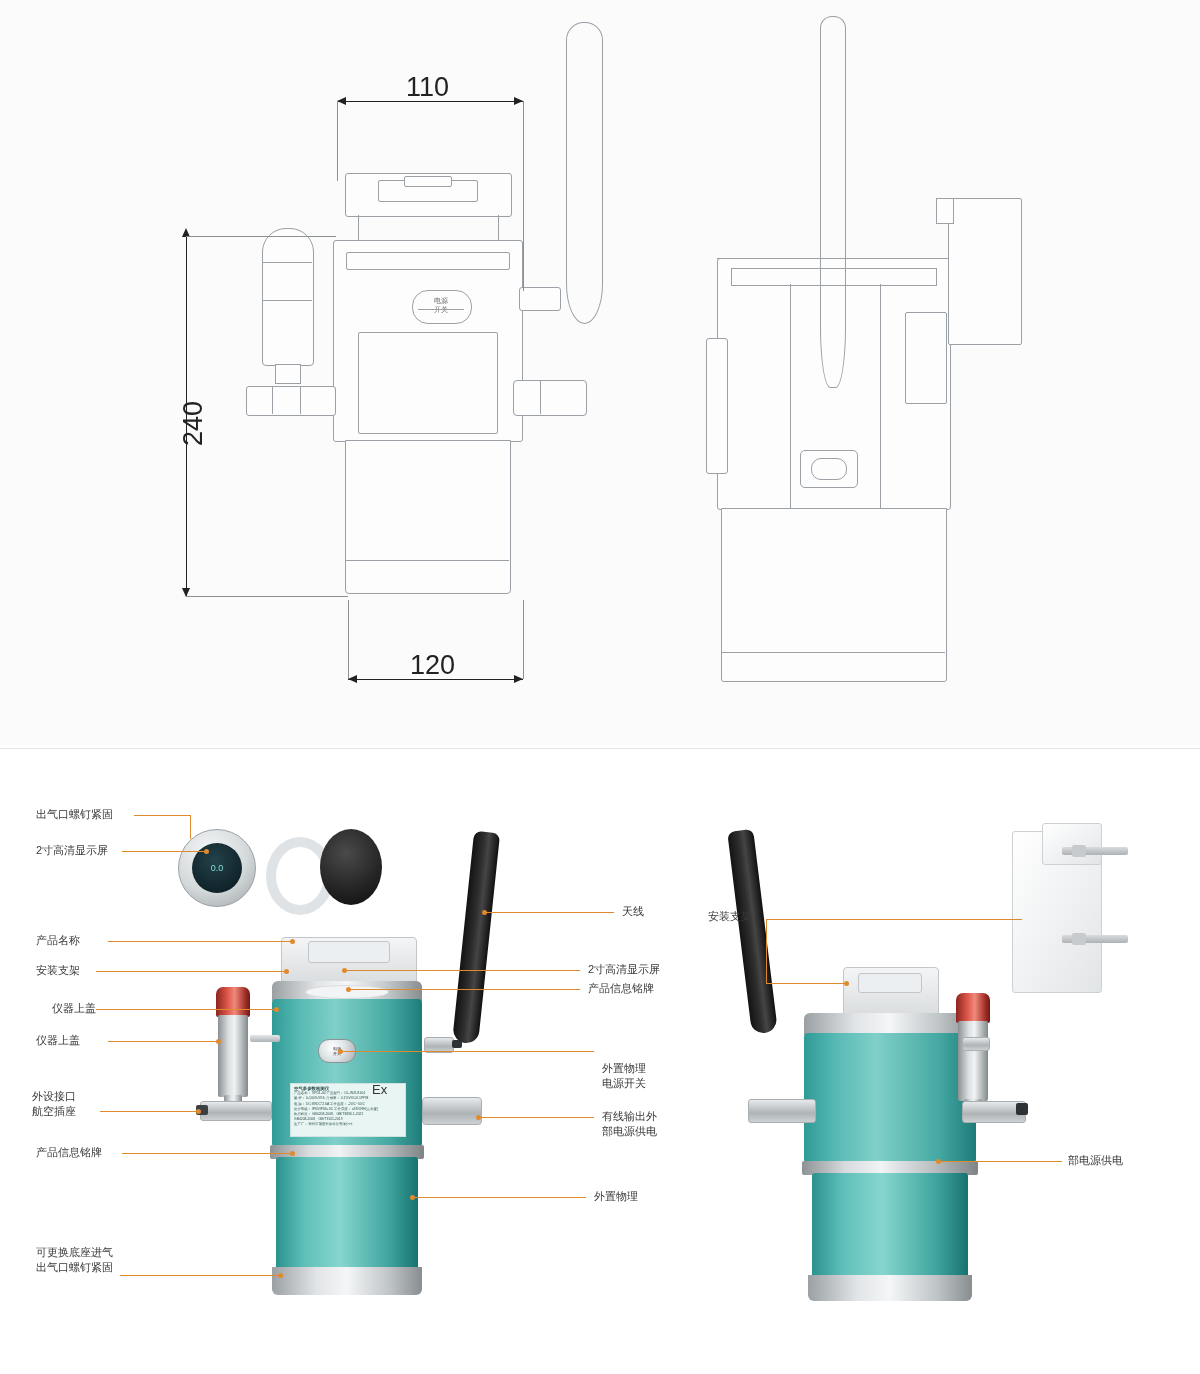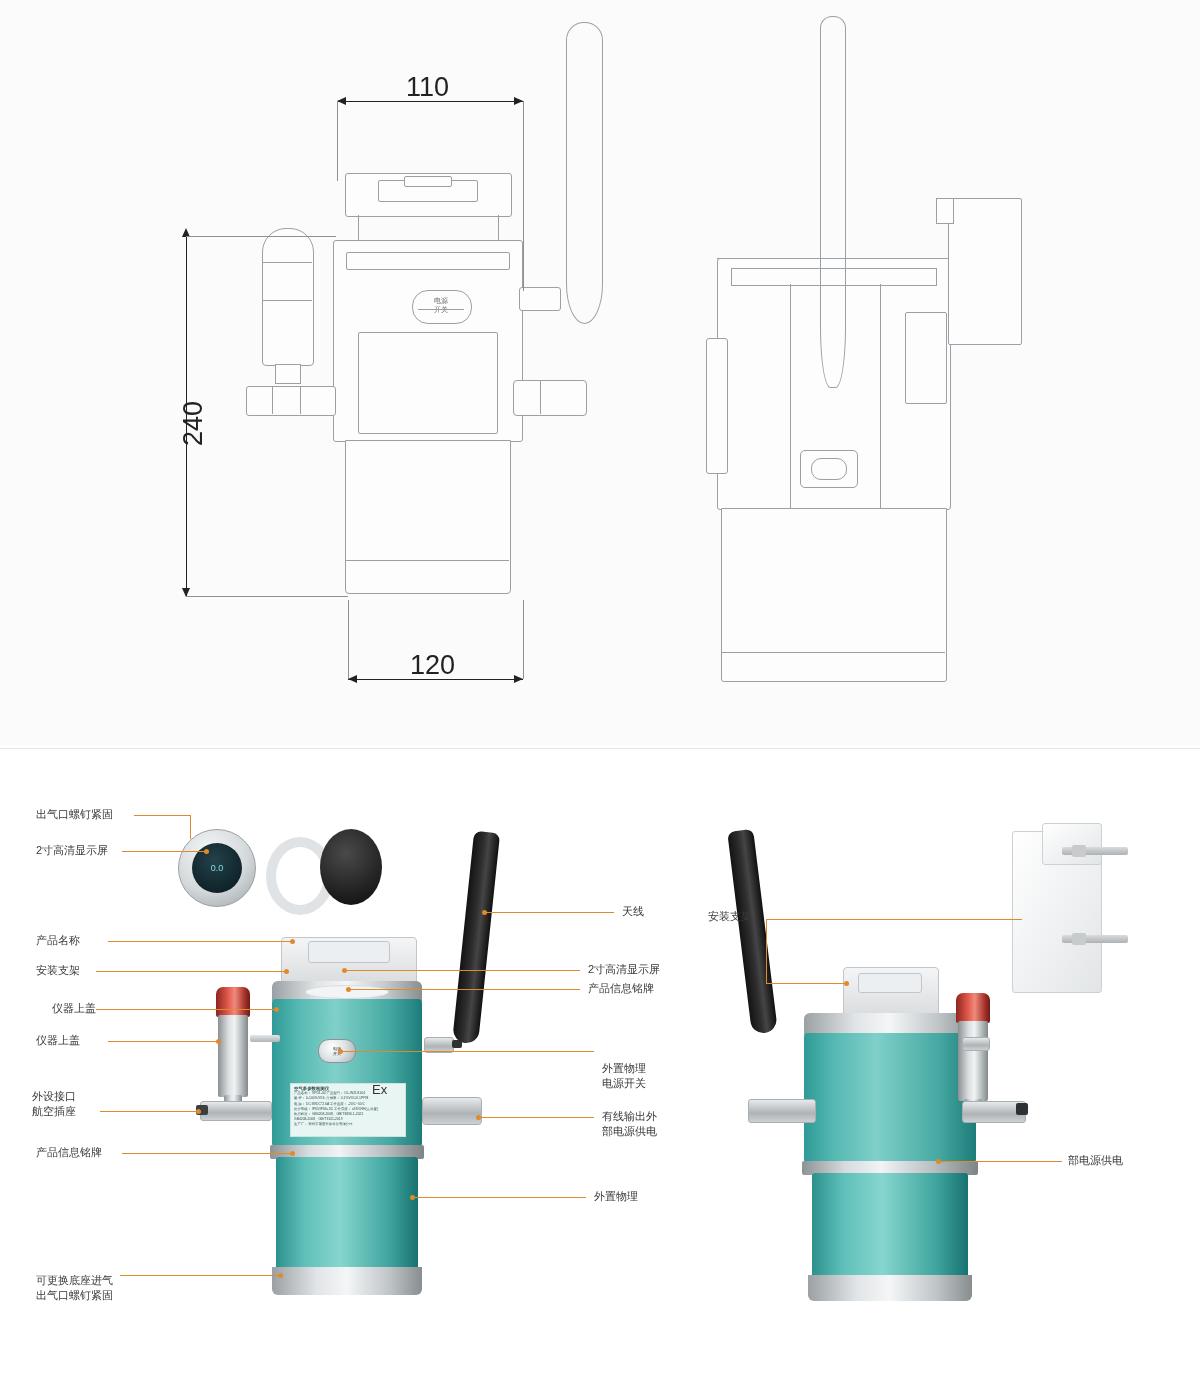--- a/index.html
+++ b/index.html
@@ -333,21 +333,21 @@
 
   <div class="lbl" style="left:32px;top:340px;">外设接口
 航空插座</div>
   <div class="lead" style="left:100px;top:362px;width:98px;"></div>
   <div class="dot" style="left:196px;top:360px;"></div>
 
   <div class="lbl" style="left:36px;top:396px;">产品信息铭牌</div>
   <div class="lead" style="left:122px;top:404px;width:170px;"></div>
   <div class="dot" style="left:290px;top:402px;"></div>
 
-  <div class="lbl" style="left:36px;top:524px;text-align:right;">可更换底座进气
+  <div class="lbl" style="left:36px;top:496px;text-align:right;">可更换底座进气
 出气口螺钉紧固</div>
   <div class="lead" style="left:120px;top:526px;width:160px;"></div>
   <div class="dot" style="left:278px;top:524px;"></div>
 
   <div class="lbl" style="left:622px;top:155px;">天线</div>
   <div class="lead" style="left:486px;top:163px;width:128px;"></div>
   <div class="dot" style="left:482px;top:161px;"></div>
 
   <div class="lbl" style="left:588px;top:213px;">2寸高清显示屏</div>
   <div class="lead" style="left:346px;top:221px;width:234px;"></div>

